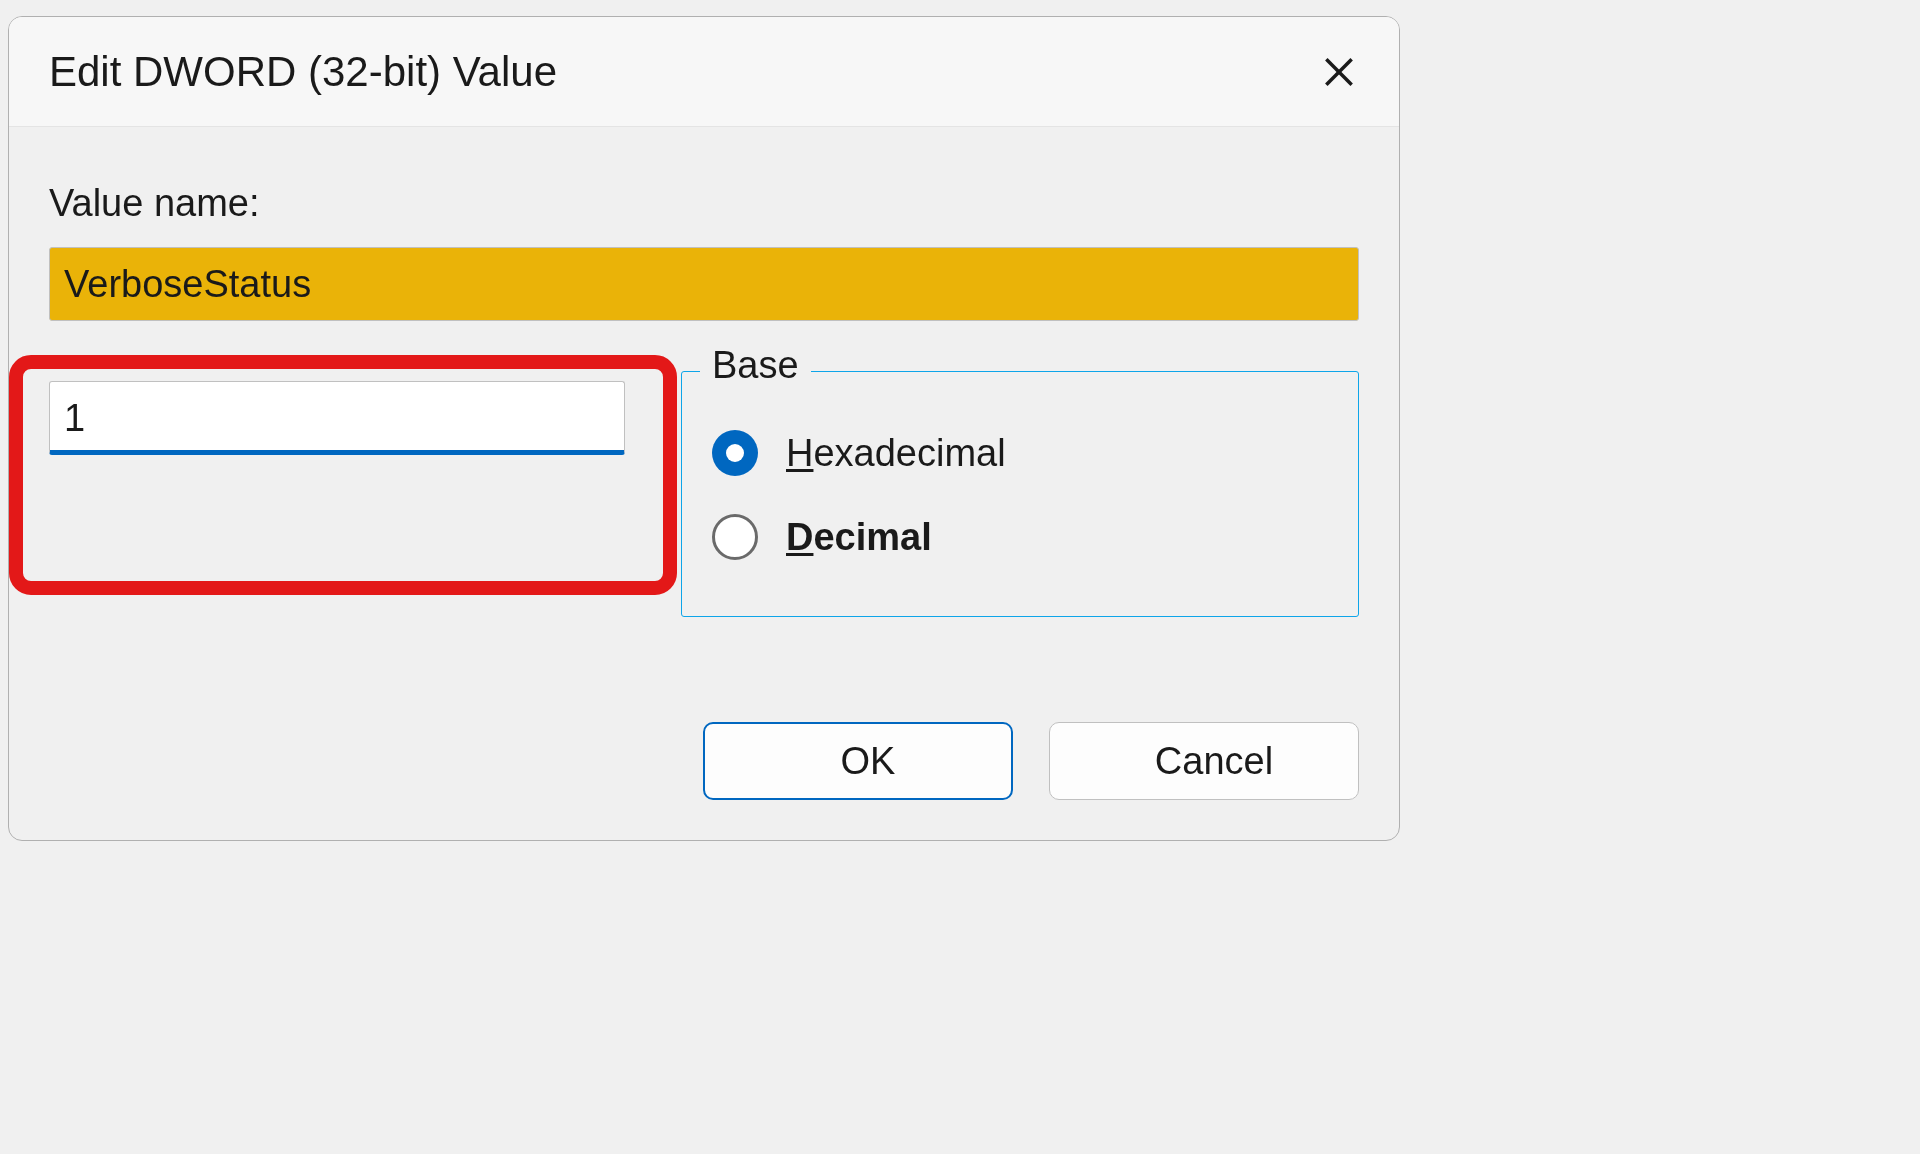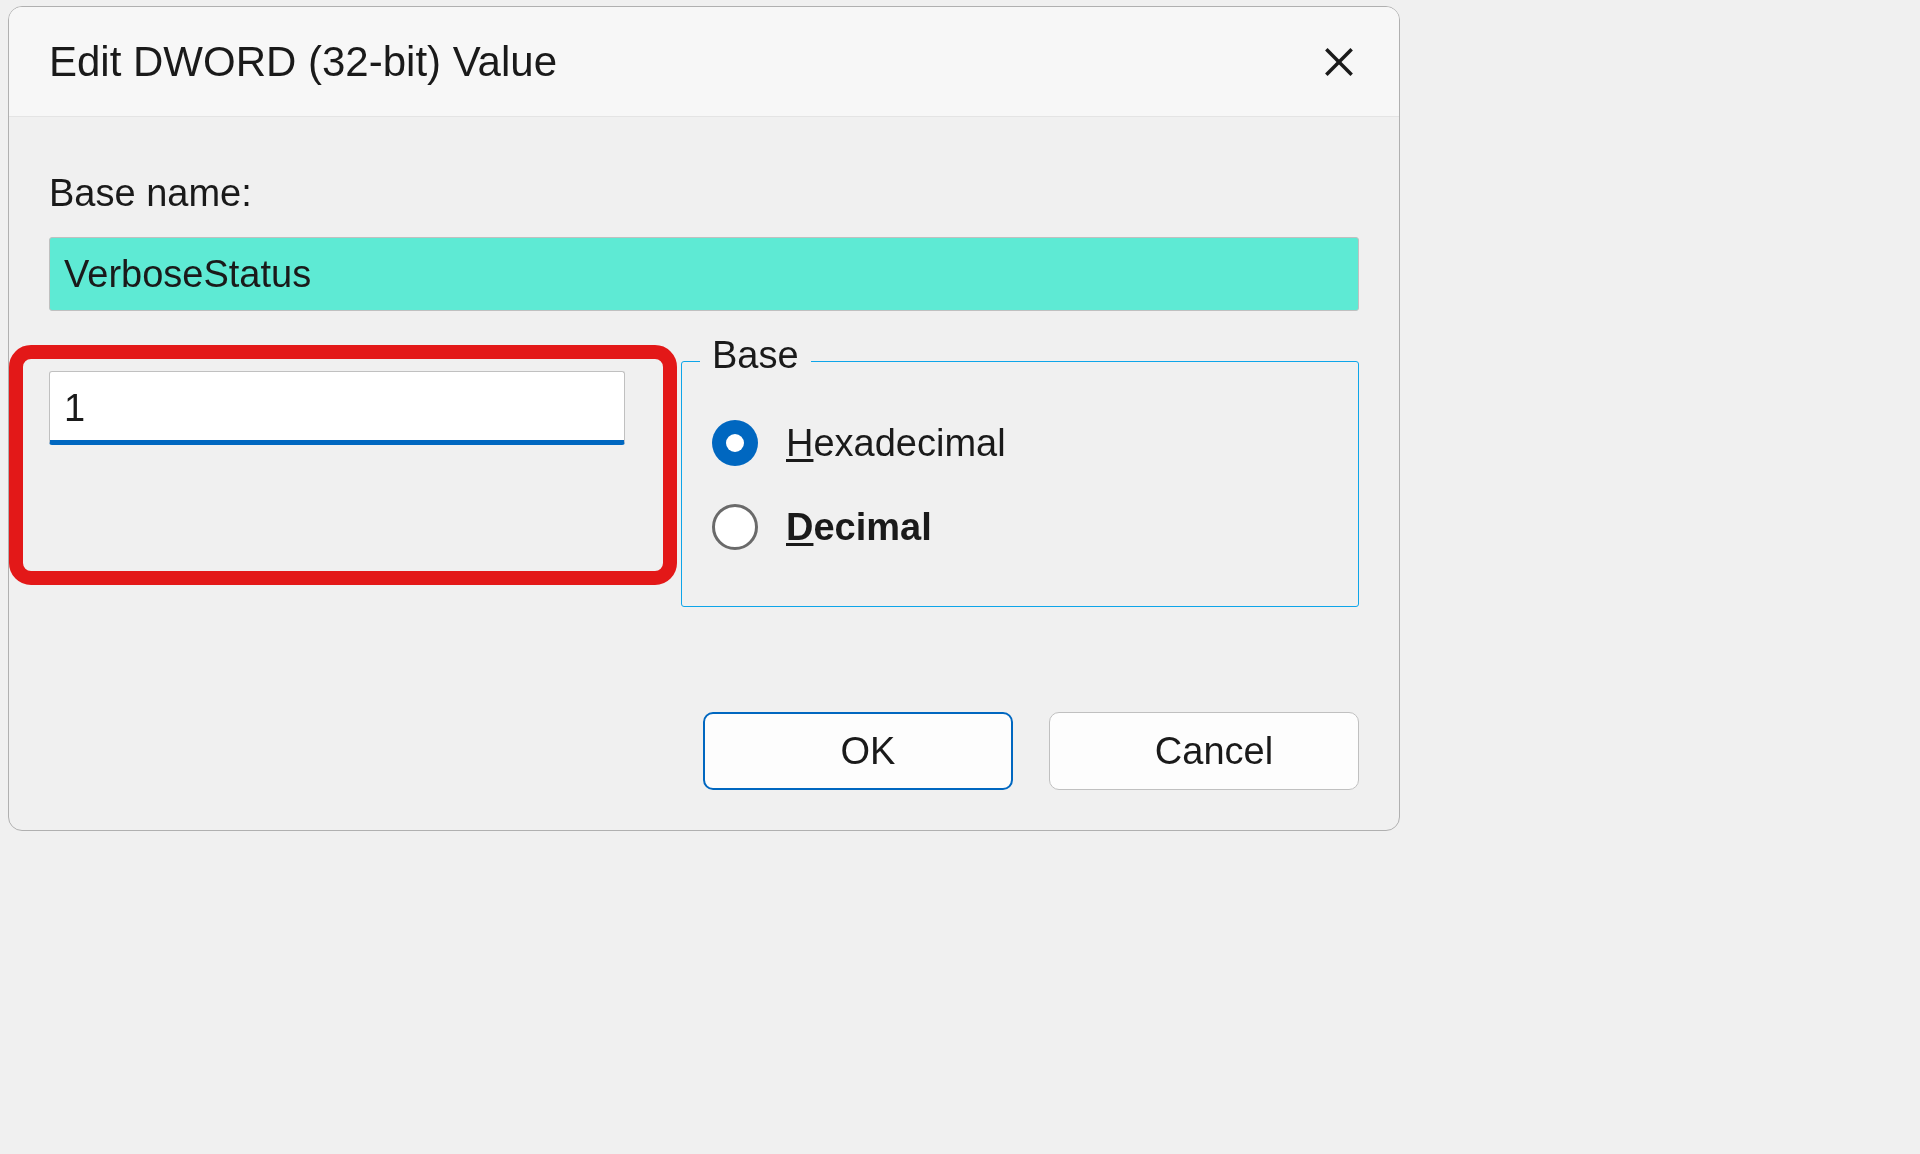--- a/index.html
+++ b/index.html
@@ -15,21 +15,21 @@
       overflow: hidden;
     }
     .dialog {
       width: 1392px;
       height: 825px;
       background: #f0f0f0;
       border: 1px solid #b0b0b0;
       border-radius: 14px;
       position: absolute;
       left: 8px;
-      top: 6px;
+      top: 16px;
       display: flex;
       flex-direction: column;
       overflow: hidden;
     }
     .titlebar {
       height: 110px;
       background: #f7f7f7;
       display: flex;
       align-items: center;
       justify-content: space-between;
@@ -83,21 +83,21 @@
       font-size: 38px;
       padding: 8px 14px;
       border: 1px solid #c0c0c0;
       border-radius: 3px;
       background: #fff;
       color: #1a1a1a;
       font-family: inherit;
       outline: none;
     }
     .text-input.readonly {
-      background: #5eead4;
+      background: #eab308;
     }
     .text-input.focused {
       border: 1px solid #c0c0c0;
       border-bottom: 5px solid #0067c0;
       padding-bottom: 4px;
     }
     .middle-row {
       display: flex;
       gap: 50px;
       margin-top: 10px;
@@ -211,21 +211,21 @@
       <svg viewBox="0 0 24 24" fill="none">
         <line x1="4" y1="4" x2="20" y2="20"></line>
         <line x1="20" y1="4" x2="4" y2="20"></line>
       </svg>
     </button>
   </div>
 
   <div class="content">
 
     <div class="field-group">
-      <label class="field-label">Base name:</label>
+      <label class="field-label">Value name:</label>
       <input type="text" class="text-input readonly" readonly="" value="VerboseStatus" style="">
     </div>
 
     <div class="highlight-box"></div>
 
     <div class="middle-row">
 
       <div class="value-data-col">
         <input type="text" class="text-input focused value-data-input" value="1" style="">
       </div>

